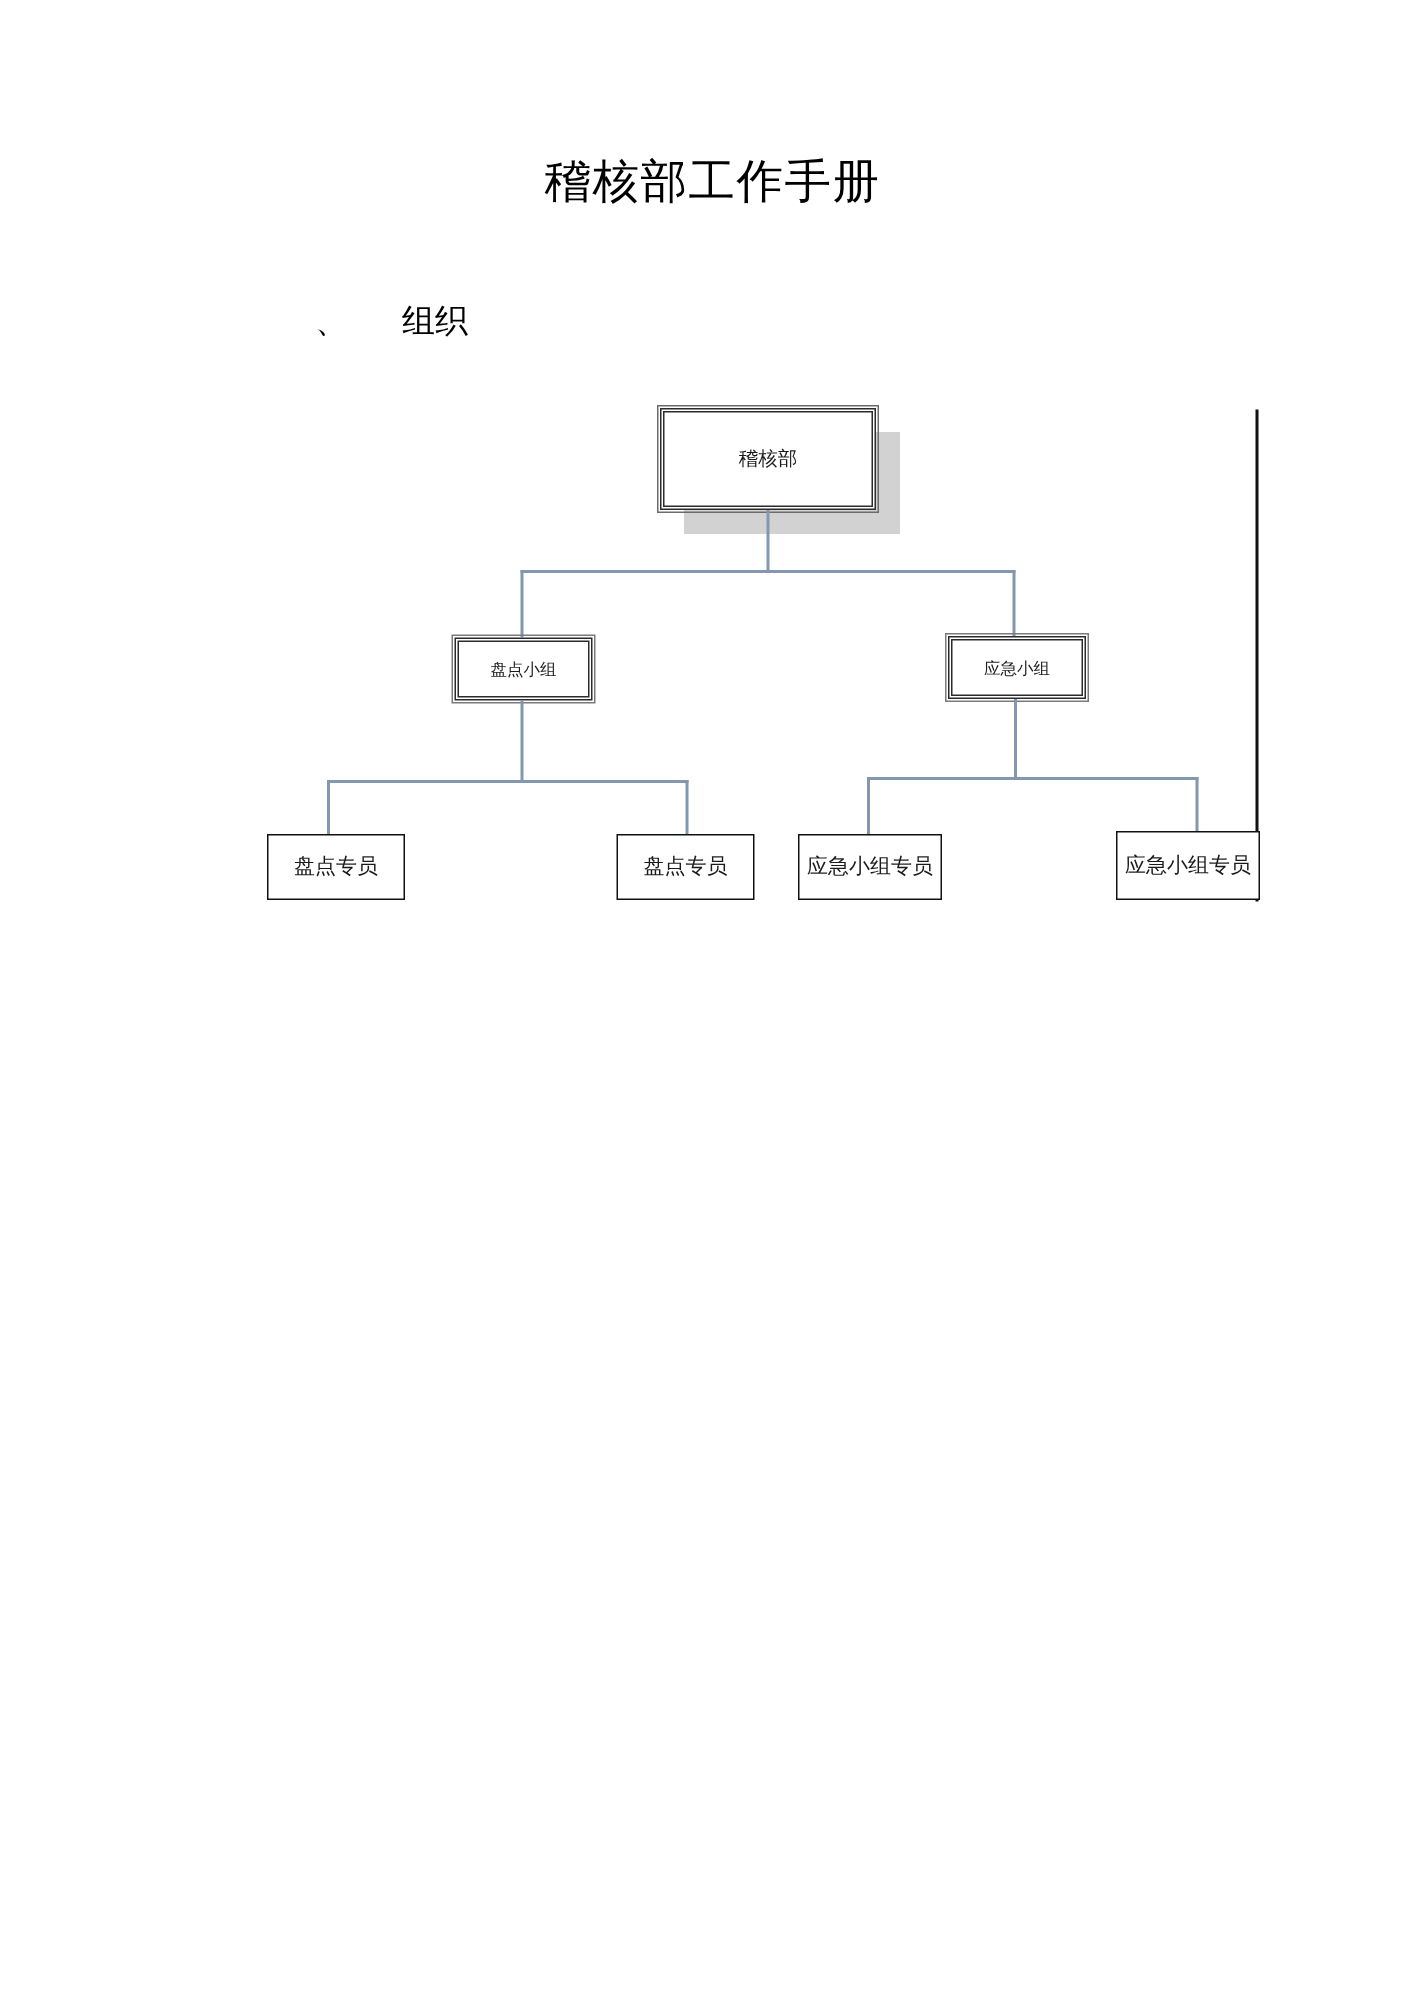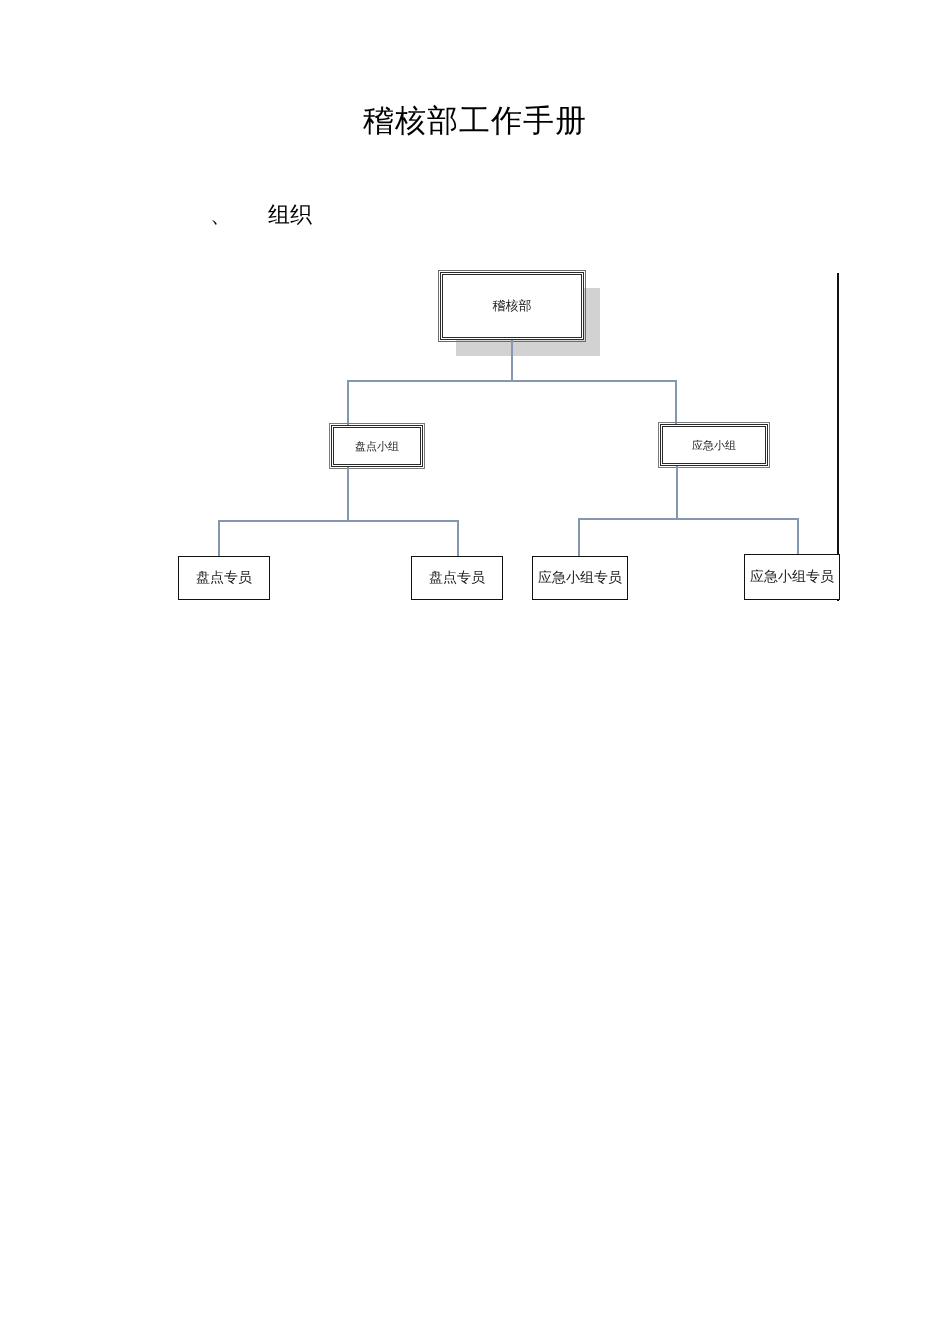--- a/index.html
+++ b/index.html
@@ -101,21 +101,20 @@
   .root-shadow {
     position: absolute;
     background: #d2d2d2;
   }
 
   
   .node-group {
     border: 3px double #2b2b2b;
     outline: 1px solid #7a7a7a;
     outline-offset: 1px;
-    margin-left: 28px;
   }
   .node-group .node-label { font-size: 11px; }
 
   
   .node-leaf {
     border: 1.5px solid #111111;
   }
   .node-leaf .node-label { font-size: 14px; }
 </style>
 </head>
@@ -141,21 +140,21 @@
 
   <div class="conn conn-h" style="left:347px; top:380px; width:330px; height:2px;"></div>
 
   <div class="conn conn-v" style="left:347px; top:380px; width:2px; height:45px;"></div>
   <div class="conn conn-v" style="left:675px; top:380px; width:2px; height:45px;"></div>
 
   <div class="node node-group" style="left:303px; top:425px; width:92px; height:42px;">
     <span class="node-label">盘点小组</span>
   </div>
 
-  <div class="node node-group" style="left:632px; top:424px; width:108px; height:42px;">
+  <div class="node node-group" style="left:632px; top:424px; width:92px; height:42px;">
     <span class="node-label">应急小组</span>
   </div>
 
   <div class="conn conn-v" style="left:347px; top:467px; width:2px; height:54px;"></div>
   <div class="conn conn-h" style="left:218px; top:520px; width:241px; height:2px;"></div>
   <div class="conn conn-v" style="left:218px; top:520px; width:2px; height:36px;"></div>
   <div class="conn conn-v" style="left:457px; top:520px; width:2px; height:36px;"></div>
 
   <div class="conn conn-v" style="left:676px; top:466px; width:2px; height:53px;"></div>
   <div class="conn conn-h" style="left:578px; top:518px; width:221px; height:2px;"></div>

